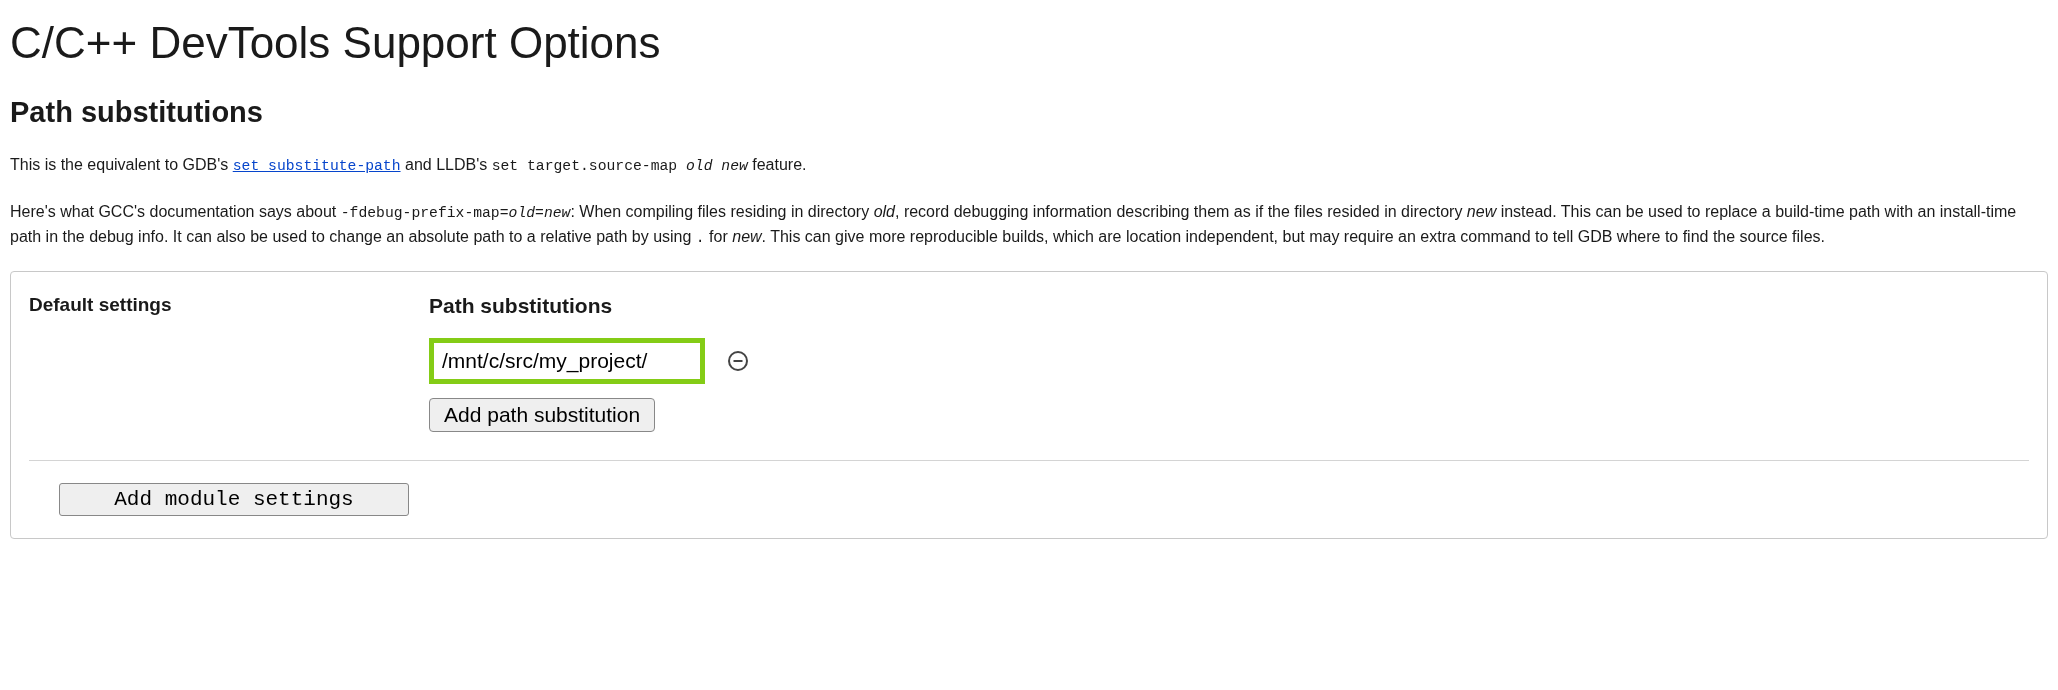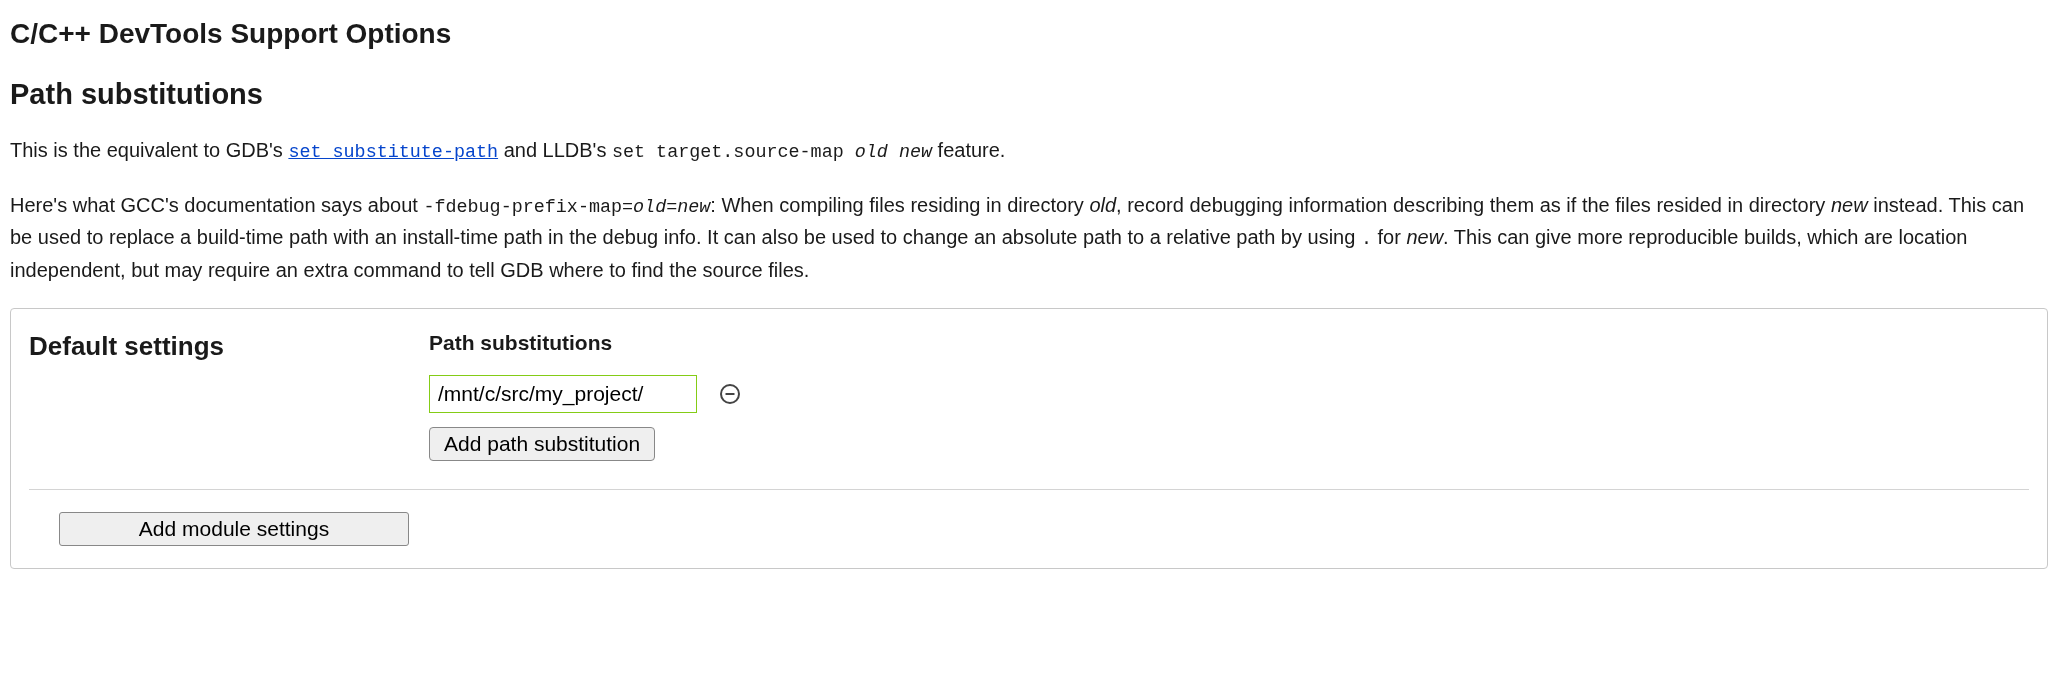--- a/index.html
+++ b/index.html
@@ -7,31 +7,31 @@
     padding: 0;
     font-family: "Segoe UI", Arial, sans-serif;
     font-size: 20px;
     color: #1a1a1a;
     background: #fff;
   }
   .page {
     padding: 6px 10px 24px 10px;
   }
   h1 {
-    font-size: 28px;
-    font-weight: 700;
+    font-size: 44px;
+    font-weight: 400;
     margin: 12px 0 28px 0;
   }
   h2 {
     font-size: 29px;
     font-weight: 700;
     margin: 0 0 24px 0;
   }
   p.body-text {
-    font-size: 20px;
+    font-size: 16px;
     line-height: 1.55;
     margin: 8px 0 22px 0;
   }
   code, .mono {
     font-family: Consolas, "Courier New", monospace;
     font-size: 0.92em;
   }
   .mono-link {
     font-family: Consolas, "Courier New", monospace;
     font-size: 0.92em;
@@ -49,21 +49,21 @@
     padding: 22px 18px 22px 18px;
     position: relative;
   }
   .panel-row {
     display: flex;
     align-items: flex-start;
   }
   .panel-left {
     width: 400px;
     flex: 0 0 400px;
-    font-size: 26px;
+    font-size: 19px;
     font-weight: 600;
   }
   .panel-right {
     flex: 1 1 auto;
   }
   .panel-right .section-title {
     font-size: 21px;
     font-weight: 600;
     margin-bottom: 20px;
   }
@@ -72,21 +72,21 @@
     align-items: center;
     gap: 14px;
     margin-bottom: 14px;
   }
   input[type="text"].path-input {
     font-family: "Segoe UI", Arial, sans-serif;
     font-size: 21px;
     padding: 3px 8px;
     width: 250px;
     height: 30px;
-    border: 1px solid #84cc16;
+    border: 5px solid #84cc16;
     background: #fff;
     box-sizing: content-box;
   }
   .remove-btn {
     display: inline-flex;
     align-items: center;
     justify-content: center;
     width: 26px;
     height: 26px;
     cursor: pointer;
@@ -104,21 +104,21 @@
   }
   .divider {
     border: none;
     border-top: 1px solid #d4d4d4;
     margin: 28px 0 22px 0;
   }
   .add-module-wrap {
     padding-left: 30px;
   }
   button.add-module {
-    font-family: Liberation Sans, sans-serif;
+    font-family: Liberation Mono, monospace;
     font-size: 21px;
     width: 350px;
     padding: 4px 0;
     text-align: center;
     background: #efefef;
     border: 1px solid #888;
     border-radius: 3px;
     cursor: pointer;
   }
 </style>

